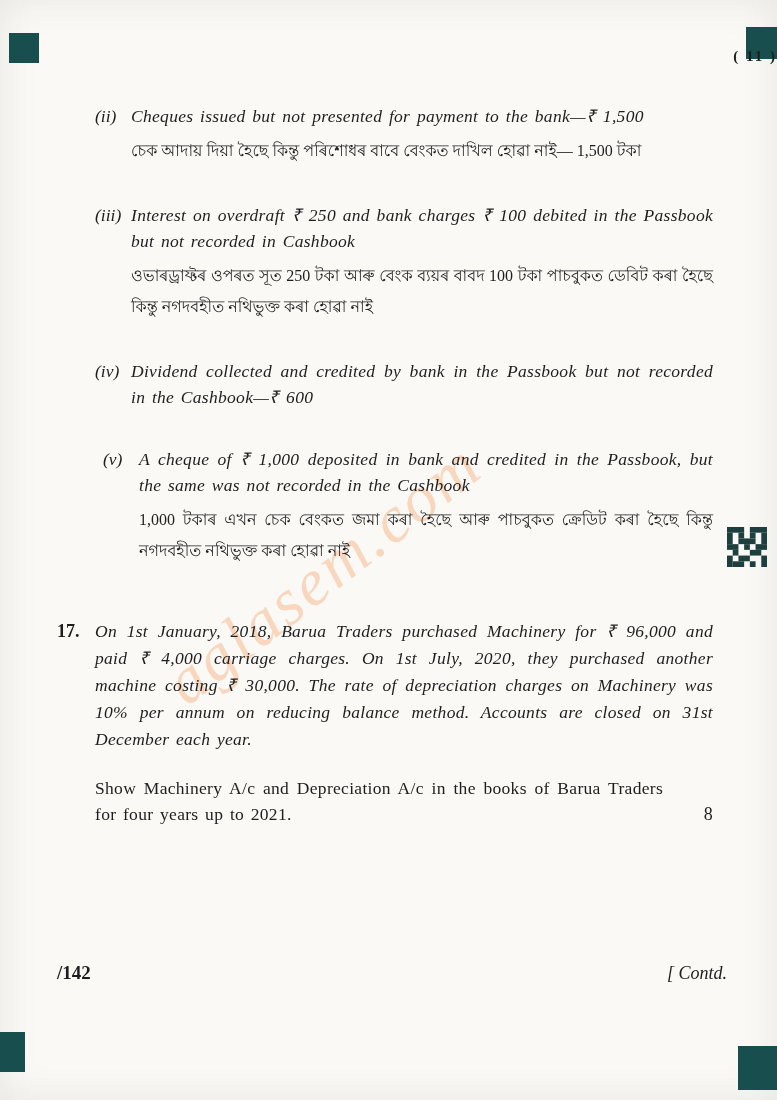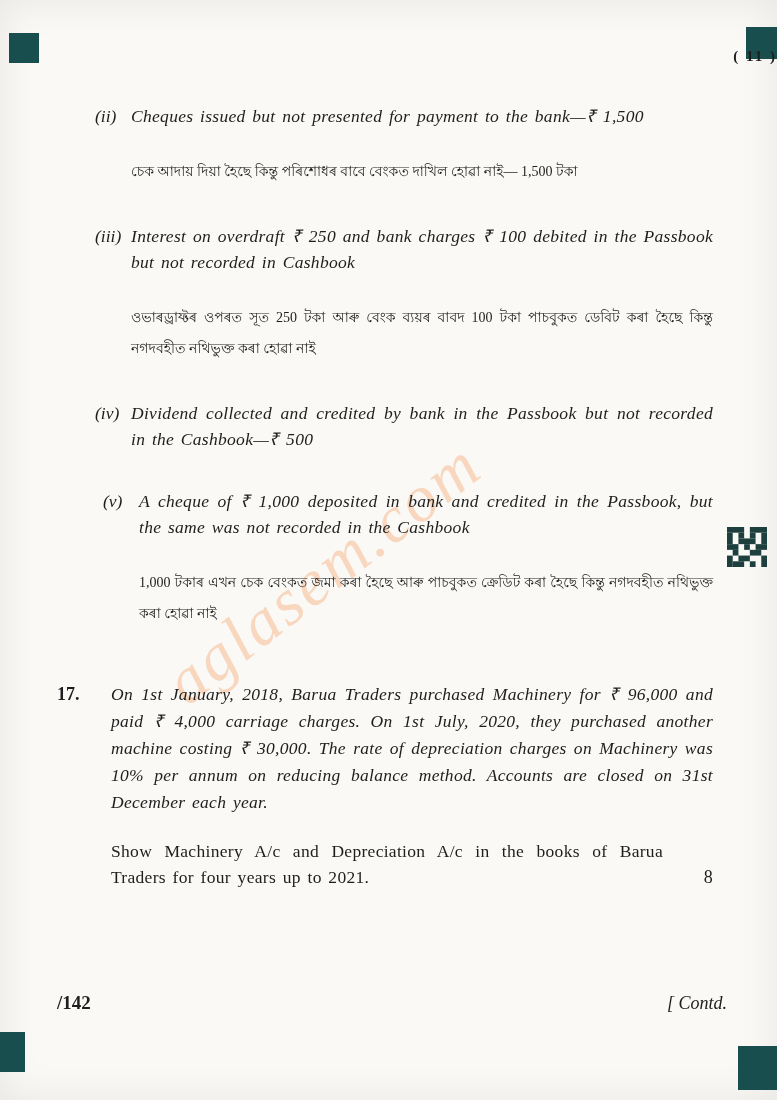--- a/index.html
+++ b/index.html
@@ -64,31 +64,30 @@
   p{margin:0;}
   .en{
     font-size:17.5px;
     line-height:26px;
     text-align:justify;
     letter-spacing:0.3px;
     word-spacing:2px;
     font-style:italic;
   }
   .as{
-    margin-top:27px;
-    font-size:14px;
+    margin-top:6px;
+    font-size:16px;
     line-height:31px;
     text-align:justify;
   }
   .item.v{margin-left:8px;}
 
   .question{
     display:flex;
     margin:52px 64px 0 57px;
-    gap:16px;
   }
   .question .qmarker{
     flex:0 0 38px;
     font-weight:bold;
     font-size:18px;
     line-height:27px;
   }
   .question .qtext{flex:1;}
   .qbody{
     font-size:17.5px;
@@ -109,21 +108,21 @@
     word-spacing:2px;
   }
   .marks{
     position:absolute;
     right:0;bottom:0;
     font-size:18px;
   }
 
   .footer{
     position:absolute;
-    left:57px;right:50px;top:992px;
+    left:57px;right:50px;top:962px;
     display:flex;
     justify-content:space-between;
     align-items:baseline;
     z-index:3;
     gap:48px;
   }
   .footer .code{font-weight:bold;font-size:19px;}
   .footer .contd{font-style:italic;font-size:18px;}
 </style>
 </head>
@@ -178,21 +177,21 @@
         <span class="marker">(iii)</span>
         <div class="itext">
           <p class="en">Interest on overdraft ₹ 250 and bank charges ₹ 100 debited in the Passbook but not recorded in Cashbook</p>
           <p class="as">ওভাৰড্ৰাফ্টৰ ওপৰত সূত 250 টকা আৰু বেংক ব্যয়ৰ বাবদ 100 টকা পাচবুকত ডেবিট কৰা হৈছে কিন্তু নগদবহীত নথিভুক্ত কৰা হোৱা নাই</p>
         </div>
       </div>
 
       <div class="item">
         <span class="marker">(iv)</span>
         <div class="itext">
-          <p class="en">Dividend collected and credited by bank in the Passbook but not recorded in the Cashbook—₹ 500</p>
+          <p class="en">Dividend collected and credited by bank in the Passbook but not recorded in the Cashbook—₹ 600</p>
         </div>
       </div>
 
       <div class="item v">
         <span class="marker">(v)</span>
         <div class="itext">
           <p class="en">A cheque of ₹ 1,000 deposited in bank and credited in the Passbook, but the same was not recorded in the Cashbook</p>
           <p class="as">1,000 টকাৰ এখন চেক বেংকত জমা কৰা হৈছে আৰু পাচবুকত ক্ৰেডিট কৰা হৈছে কিন্তু নগদবহীত নথিভুক্ত কৰা হোৱা নাই</p>
         </div>
       </div>

